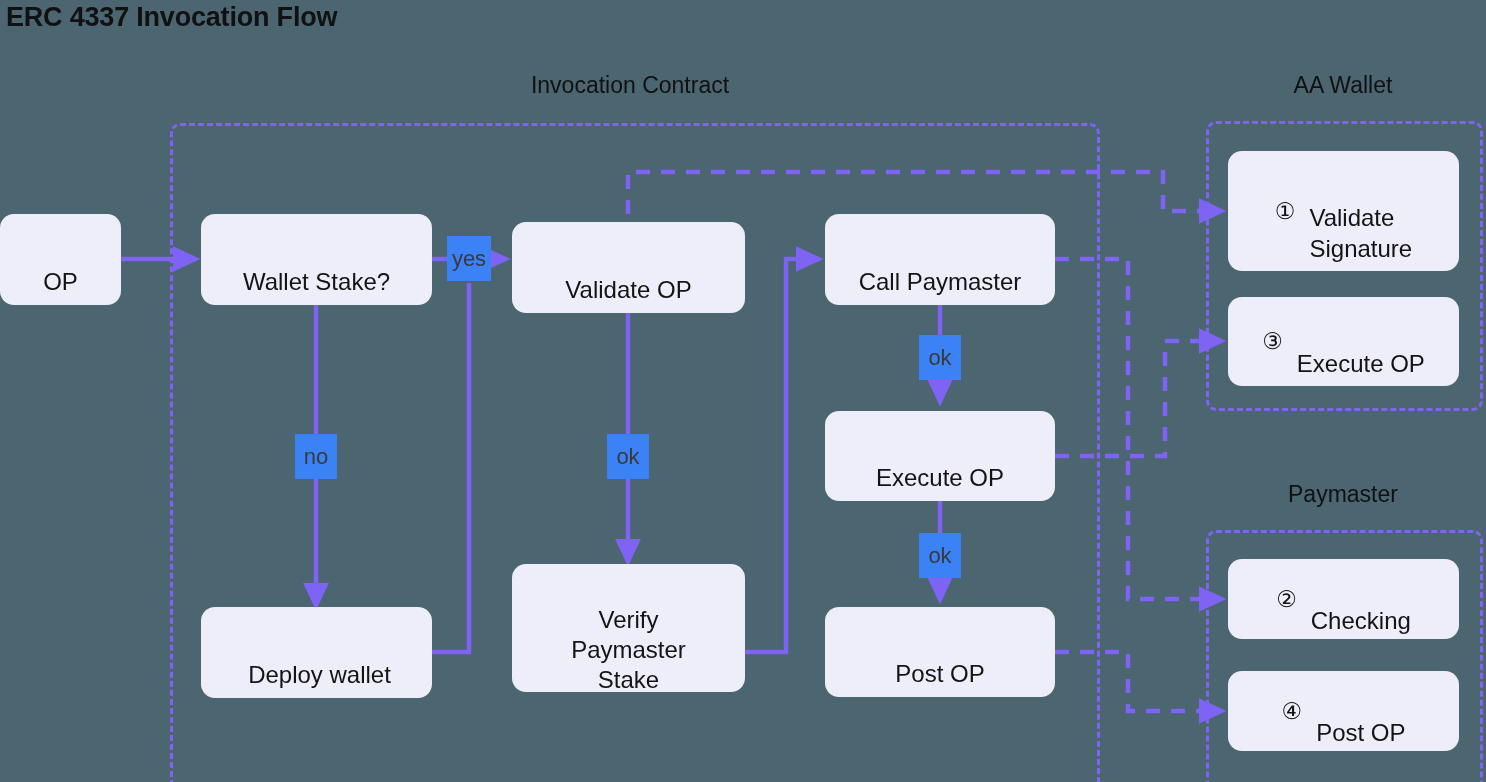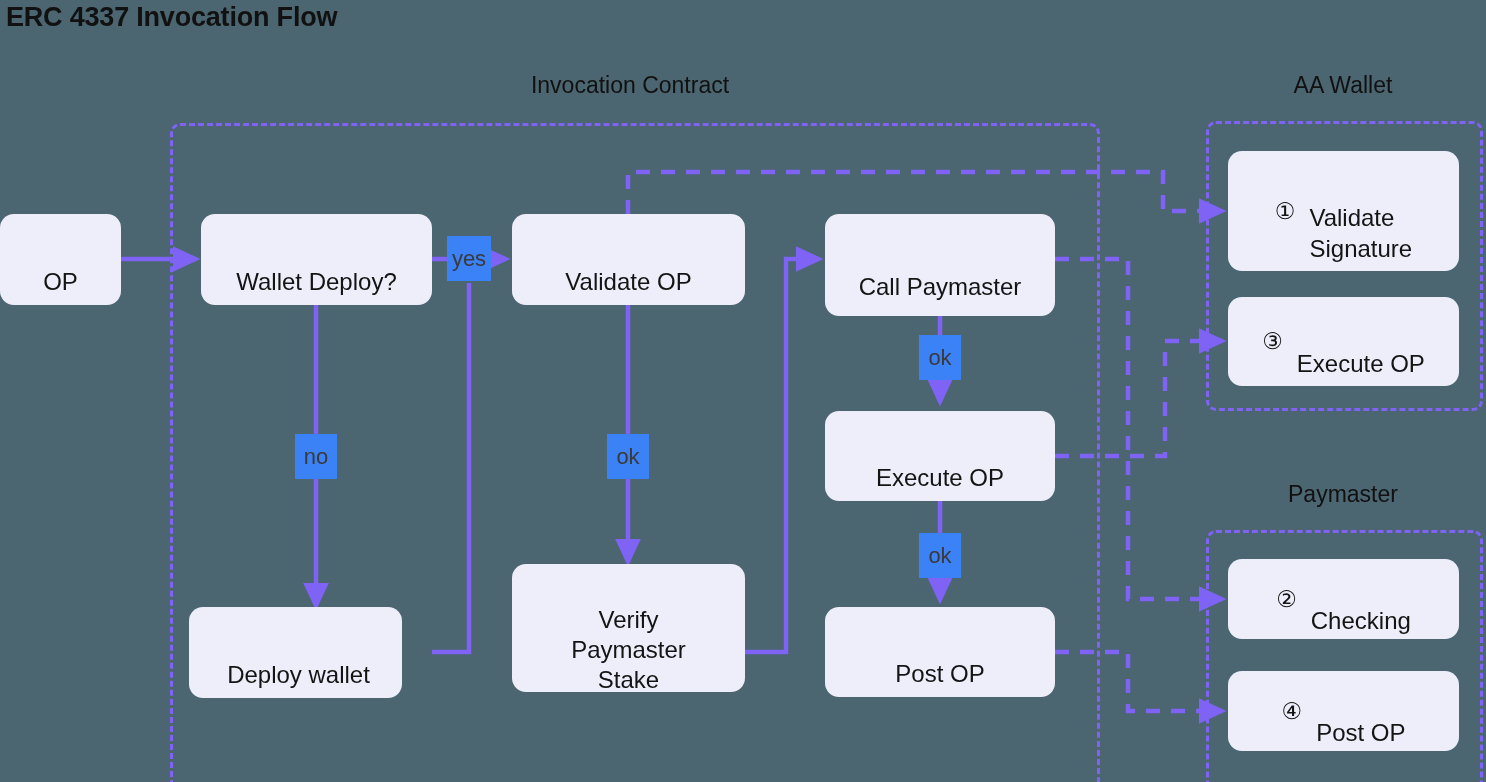--- a/index.html
+++ b/index.html
@@ -126,38 +126,38 @@
         <path d="M1055,652 L1128,652 L1128,711 L1222,711" marker-end="url(#arw)"></path>
       </g>
     </g>
   </svg>
 
   <div class="node" style="left:0px;top:214px;width:121px;height:91px;">
     <span class="txt">OP</span>
   </div>
 
   <div class="node" style="left:201px;top:214px;width:231px;height:91px;">
-    <span class="txt">Wallet Deploy?</span>
+    <span class="txt">Wallet Stake?</span>
   </div>
 
-  <div class="node" style="left:189px;top:607px;width:213px;height:91px;padding-left:16px;">
+  <div class="node" style="left:201px;top:607px;width:231px;height:91px;padding-left:16px;">
     <span class="txt">Deploy wallet</span>
   </div>
 
-  <div class="node" style="left:512px;top:214px;width:233px;height:91px;">
+  <div class="node" style="left:512px;top:222px;width:233px;height:91px;">
     <span class="txt">Validate OP</span>
   </div>
 
   <div class="node" style="left:512px;top:564px;width:233px;height:128px;">
     <span class="txt">Verify
 Paymaster
 Stake</span>
   </div>
 
-  <div class="node" style="left:825px;top:214px;width:230px;height:102px;">
+  <div class="node" style="left:825px;top:214px;width:230px;height:91px;">
     <span class="txt">Call Paymaster</span>
   </div>
 
   <div class="node" style="left:825px;top:411px;width:230px;height:90px;">
     <span class="txt">Execute OP</span>
   </div>
 
   <div class="node" style="left:825px;top:607px;width:230px;height:90px;">
     <span class="txt">Post OP</span>
   </div>

